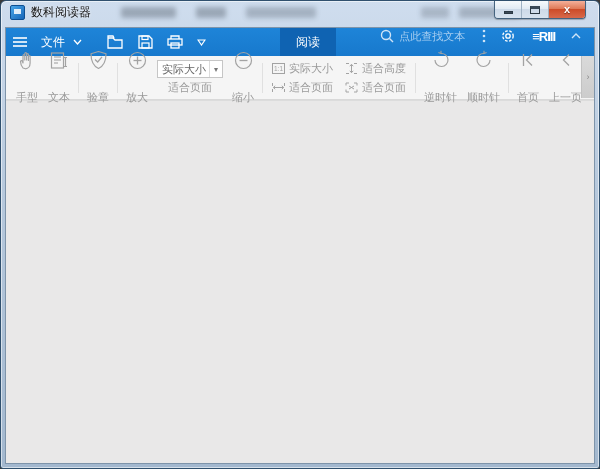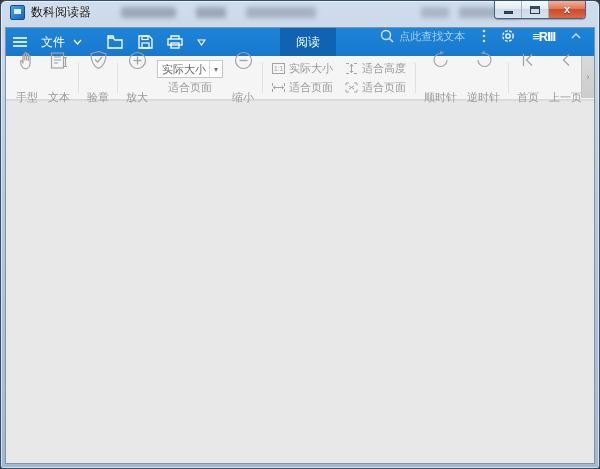--- a/index.html
+++ b/index.html
@@ -305,35 +305,35 @@
           </span>
           <span>适合页面</span>
         </div>
       </div>
 
       <div class="vdiv"></div>
 
       <div class="tool">
         <span class="icon">
           <svg width="20" height="20" viewBox="0 0 20 20">
+              <path d="M4,10 A6.5,6.5 0 1 0 10,3.5" fill="none" stroke="#a3a3a3" stroke-width="1.2"></path>
+              <polyline points="10,0.8 10,3.5 7.4,2.6" fill="none" stroke="#a3a3a3" stroke-width="1.1"></polyline>
+            </svg>
+        </span>
+        <span>逆时针</span>
+      </div>
+
+      <div class="tool">
+        <span class="icon">
+          <svg width="20" height="20" viewBox="0 0 20 20">
               <path d="M16,10 A6.5,6.5 0 1 1 10,3.5" fill="none" stroke="#a3a3a3" stroke-width="1.2"></path>
               <polyline points="10,0.8 10,3.5 12.6,2.6" fill="none" stroke="#a3a3a3" stroke-width="1.1"></polyline>
             </svg>
         </span>
         <span>顺时针</span>
-      </div>
-
-      <div class="tool">
-        <span class="icon">
-          <svg width="20" height="20" viewBox="0 0 20 20">
-              <path d="M4,10 A6.5,6.5 0 1 0 10,3.5" fill="none" stroke="#a3a3a3" stroke-width="1.2"></path>
-              <polyline points="10,0.8 10,3.5 7.4,2.6" fill="none" stroke="#a3a3a3" stroke-width="1.1"></polyline>
-            </svg>
-        </span>
-        <span>逆时针</span>
       </div>
 
       <div class="vdiv"></div>
 
       <div class="tool">
         <span class="icon">
           <svg width="16" height="16" viewBox="0 0 16 16">
               <g stroke="#a3a3a3" stroke-width="1.3" fill="none">
                 <line x1="3.5" y1="2" x2="3.5" y2="14"></line>
                 <polyline points="12,2.5 6.5,8 12,13.5"></polyline>

